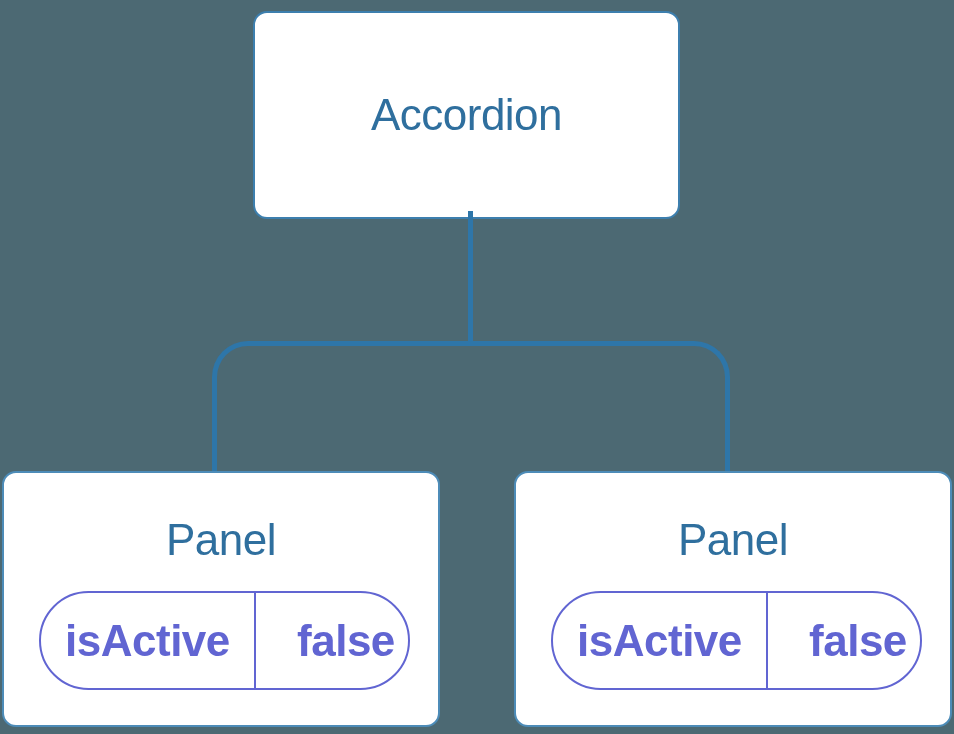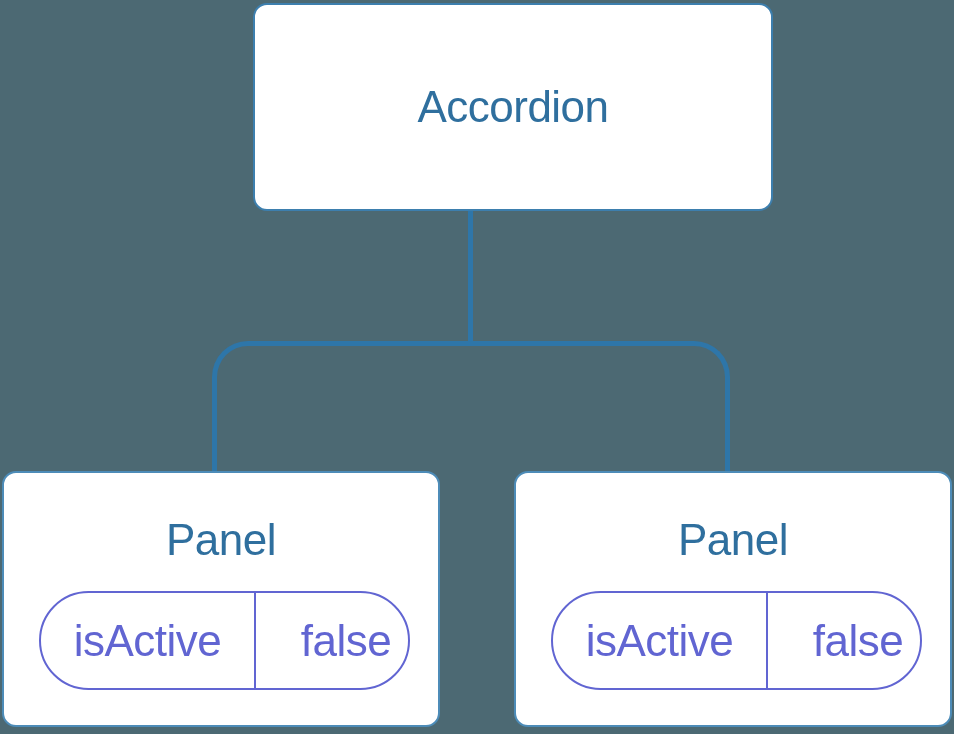--- a/index.html
+++ b/index.html
@@ -14,22 +14,22 @@
     background: #4c6973;
     font-family: "Liberation Sans", sans-serif;
   }
   .node {
     position: absolute;
     background: #ffffff;
     box-sizing: border-box;
   }
   .root-node {
     left: 253px;
-    top: 3px;
-    width: 520px;
+    top: 11px;
+    width: 427px;
     height: 208px;
     border: 2.5px solid #3d7fae;
     border-radius: 14px;
     display: flex;
     align-items: center;
     justify-content: center;
   }
   .node-label {
     font-size: 44px;
     font-weight: 500;
@@ -79,20 +79,21 @@
     top: 118px;
     width: 371px;
     height: 99px;
     box-sizing: border-box;
     border: 2px solid #6165d2;
     border-radius: 50px;
     display: flex;
     color: #6165d2;
     font-size: 44px;
     letter-spacing: -0.5px;
+    font-weight: bold;
   }
   .pill-cell {
     display: flex;
     align-items: center;
     justify-content: center;
   }
   .pill-key {
     flex: 0 0 58%;
     border-right: 2px solid #6165d2;
   }

